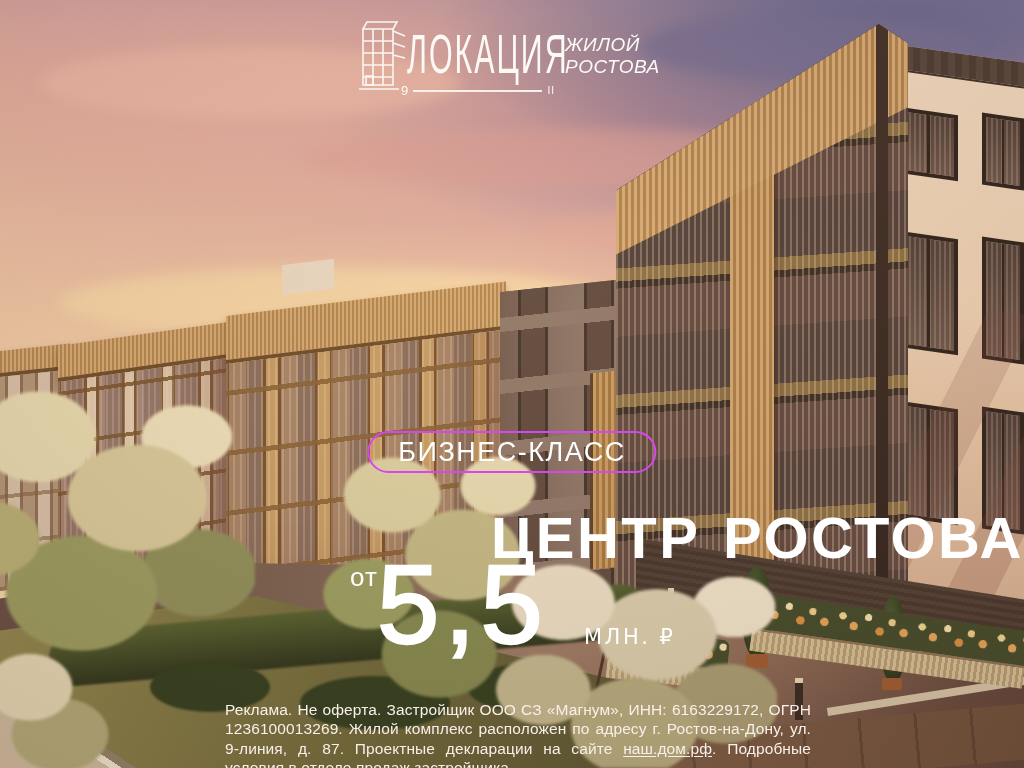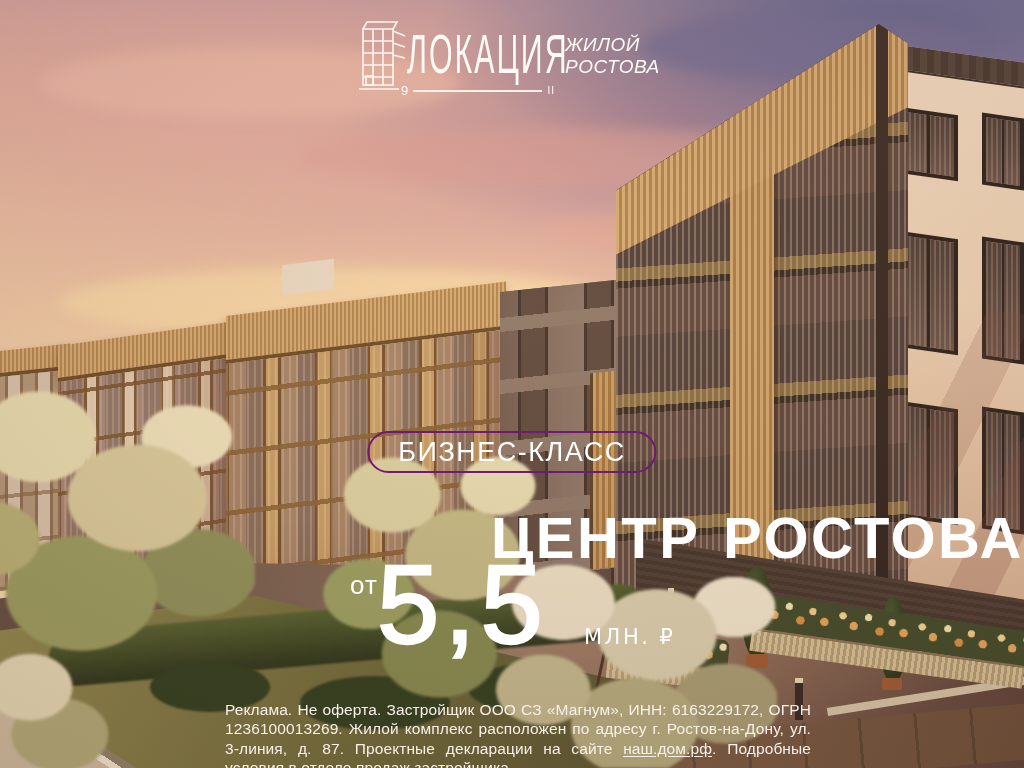--- a/index.html
+++ b/index.html
@@ -170,24 +170,24 @@
   
   .ui{inset:0;z-index:10;color:#fff;}
   .logo{left:353px;top:13px;width:320px;height:86px;}
   .logo-word{left:54px;top:8px;font-size:46px;font-weight:400;letter-spacing:3px;white-space:nowrap;
     transform:scale(0.66,1.22);transform-origin:left top;color:#fdfaf6;}
   .logo-sub{left:212px;top:21px;font-size:19px;font-style:italic;line-height:22px;letter-spacing:.5px;color:#fdfaf6;}
   .logo-rule{left:48px;top:70px;width:154px;display:flex;align-items:center;font-size:13px;color:#fdfaf6;}
   .logo-rule .rl{position:static;flex:1;height:2px;background:#f7f1ea;margin:0 5px;}
   .logo-rule .rr{font-size:10px;letter-spacing:1px;text-align:right;}
   .badge{left:50%;top:431px;transform:translateX(-50%);height:42px;line-height:38px;
-    border:2px solid #701a75;border-radius:26px;padding:0 29px;font-size:27px;letter-spacing:1.5px;white-space:nowrap;}
+    border:2px solid #d946ef;border-radius:26px;padding:0 29px;font-size:27px;letter-spacing:1.5px;white-space:nowrap;}
   .headline{left:0;top:504px;width:100%;text-align:right;font-size:58px;font-weight:700;
     letter-spacing:2.5px;word-spacing:4px;white-space:nowrap;}
-  .p-prefix{left:350px;top:562px;font-size:26px;letter-spacing:1px;margin-top:8px;}
+  .p-prefix{left:350px;top:562px;font-size:26px;letter-spacing:1px;}
   .p-value{left:377px;top:549px;font-size:112px;font-weight:400;line-height:1;letter-spacing:5px;
     -webkit-text-stroke:2.5px #fff;}
   .p-unit{left:584px;top:625px;font-size:21px;letter-spacing:2.5px;text-transform:uppercase;
     font-family:"DejaVu Sans","Liberation Sans",sans-serif;}
   .disclaimer{left:225px;top:700px;width:586px;font-size:15.5px;line-height:19.4px;
     text-align:justify;color:#f8efe9;letter-spacing:.1px;}
   .dlink{text-decoration:underline;text-underline-offset:2px;cursor:pointer;}
   .logo-icon{position:absolute;left:0;top:2px;}
 </style>
 </head>
@@ -302,16 +302,16 @@
     </div>
 
     <div class="badge">БИЗНЕС-КЛАСС</div>
 
     <div class="headline">ЦЕНТР РОСТОВА</div>
 
     <div class="p-prefix">от</div>
     <div class="p-value">5,5</div>
     <div class="p-unit">млн. ₽</div>
 
-    <div class="disclaimer"><span>Реклама. Не оферта. Застройщик ООО СЗ «Магнум», ИНН: 6163229172, ОГРН 1236100013269. Жилой комплекс расположен по адресу г. Ростов-на-Дону, ул. 3-линия, д. 87. Проектные декларации на сайте </span><span class="dlink">наш.дом.рф</span><span>. Подробные условия в отделе продаж застройщика.</span></div>
+    <div class="disclaimer"><span>Реклама. Не оферта. Застройщик ООО СЗ «Магнум», ИНН: 6163229172, ОГРН 1236100013269. Жилой комплекс расположен по адресу г. Ростов-на-Дону, ул. 9-линия, д. 87. Проектные декларации на сайте </span><span class="dlink">наш.дом.рф</span><span>. Подробные условия в отделе продаж застройщика.</span></div>
   </div>
 
 </div>
 
 </body></html>

